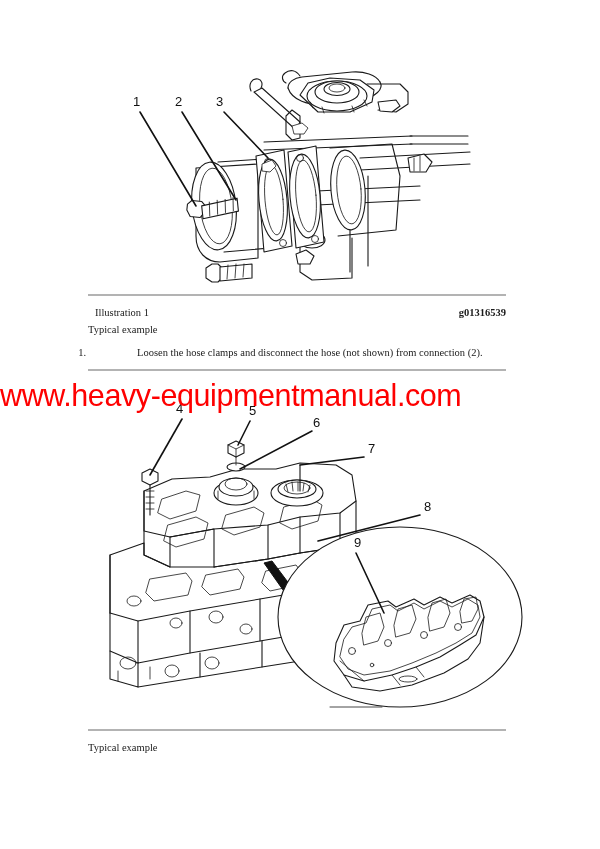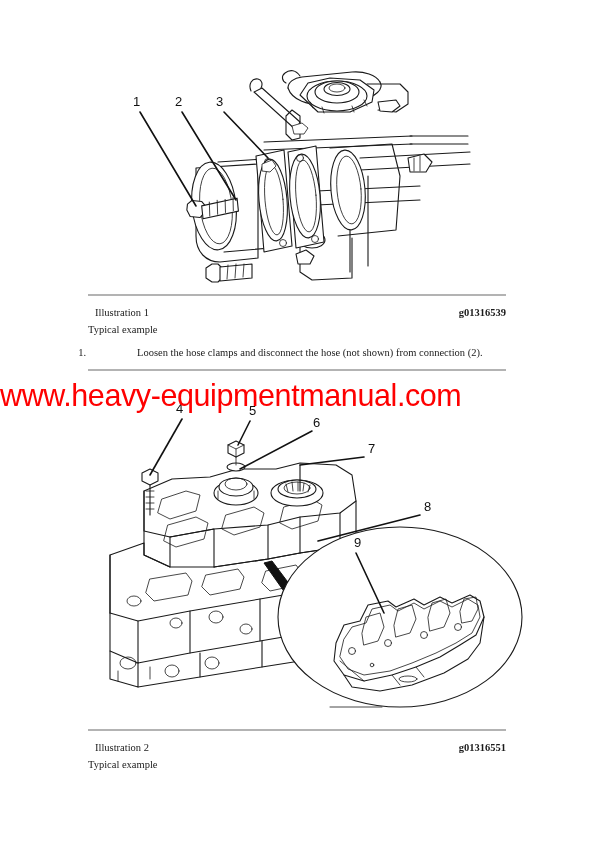--- a/index.html
+++ b/index.html
@@ -400,22 +400,18 @@
         <text class="callout" x="354" y="152">9</text>
         <path class="leader" d="M356 158 L384 218"></path>
       </g>
 
     </svg>
   </div>
 
   <div class="rule" id="rule-top-2"></div>
 
   <div class="caption" id="caption-2">
-    <span class="caption-row">
-      <span class="caption-title">Illustration 2</span>
-      <span class="caption-id">g01316551</span>
-    </span>
     <span class="caption-sub">Typical example</span>
   </div>
 
   <div class="watermark">www.heavy-equipmentmanual.com</div>
 
 </div>
 
 </body></html>

